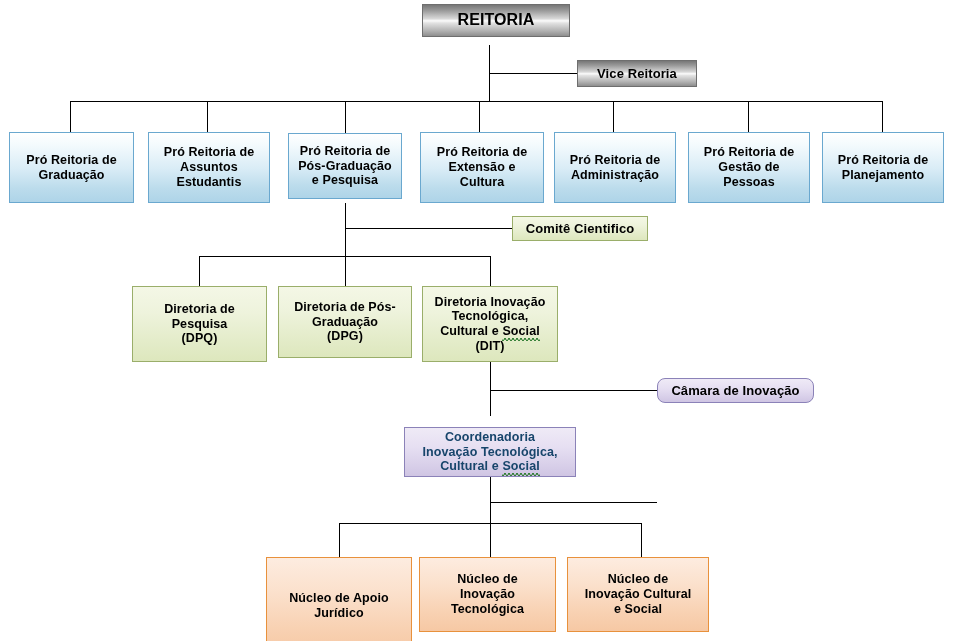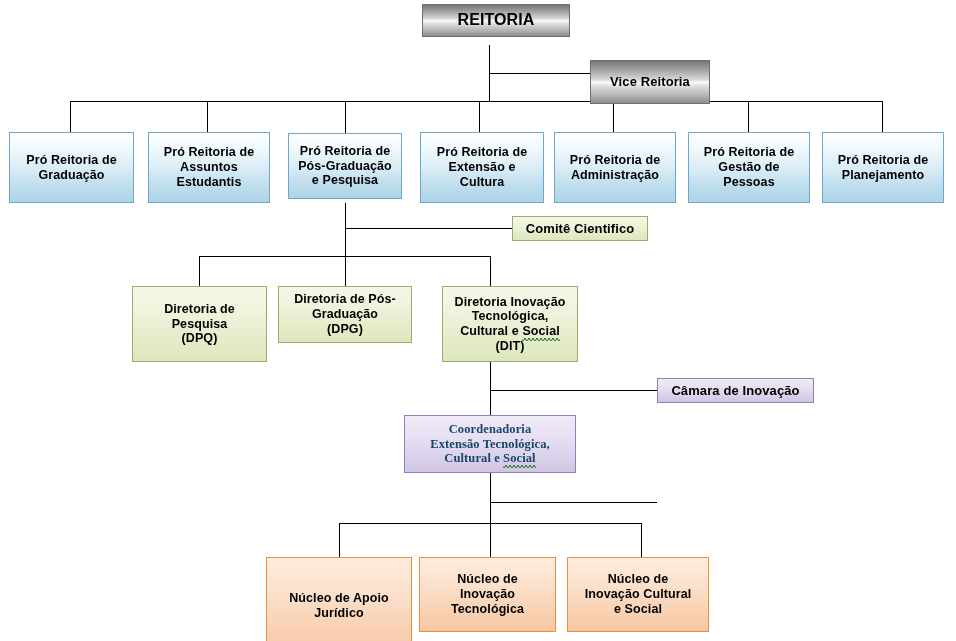--- a/index.html
+++ b/index.html
@@ -95,21 +95,21 @@
   
   .purple {
     border: 1px solid #8b82b8;
     background: linear-gradient(to bottom,
         #efeaf6 0%,
         #e6dff2 40%,
         #d8cfe9 78%,
         #cfc5e3 100%);
     font-size: 12.5px;
   }
-  .purple.pill { font-size: 13px; }
+  .purple.pill { font-size: 13px; border-radius: 8px; }
   .purple.teal-text { color: #17456b; }
 
   
   .orange {
     border: 1px solid #e8913c;
     background: linear-gradient(to bottom,
         #fdece0 0%,
         #fbe0cb 38%,
         #f8d1b2 75%,
         #f6c8a4 100%);
@@ -173,21 +173,21 @@
 
   <div class="line h" style="left:490px; top:502px; width:167px;"></div>
 
   <div class="line h" style="left:339px; top:523px; width:302px;"></div>
   <div class="line v" style="left:339px; top:523px; height:34px;"></div>
   <div class="line v" style="left:490px; top:523px; height:34px;"></div>
   <div class="line v" style="left:641px; top:523px; height:34px;"></div>
 
   <div class="node grey" style="left:422px; top:4px; width:148px; height:33px;">REITORIA</div>
 
-  <div class="node grey small" style="left:590px; top:60px; width:120px; height:44px;">Vice Reitoria</div>
+  <div class="node grey small" style="left:577px; top:60px; width:120px; height:27px;">Vice Reitoria</div>
 
   <div class="node blue" style="left:9px; top:132px; width:125px; height:71px;">Pró Reitoria de
 Graduação</div>
   <div class="node blue" style="left:148px; top:132px; width:122px; height:71px;">Pró Reitoria de
 Assuntos
 Estudantis</div>
   <div class="node blue" style="left:288px; top:133px; width:114px; height:66px;">Pró Reitoria de
 Pós-Graduação
 e Pesquisa</div>
   <div class="node blue" style="left:420px; top:132px; width:124px; height:71px;">Pró Reitoria de
@@ -199,39 +199,39 @@
 Gestão de
 Pessoas</div>
   <div class="node blue" style="left:822px; top:132px; width:122px; height:71px;">Pró Reitoria de
 Planejamento</div>
 
   <div class="node green pill" style="left:512px; top:216px; width:136px; height:25px;">Comitê Cientifico</div>
 
   <div class="node green" style="left:132px; top:286px; width:135px; height:76px;">Diretoria de
 Pesquisa
 (DPQ)</div>
-  <div class="node green" style="left:278px; top:286px; width:134px; height:57px;">Diretoria de Pós-
+  <div class="node green" style="left:278px; top:286px; width:134px; height:72px;">Diretoria de Pós-
 Graduação
 (DPG)</div>
 
-  <div class="node green" style="left:442px; top:286px; width:136px; height:76px; white-space:normal;">
+  <div class="node green" style="left:422px; top:286px; width:136px; height:76px; white-space:normal;">
     <span style="display:block;">
       <span>Diretoria Inovação</span><br>
       <span>Tecnológica,</span><br>
       <span>Cultural e </span><span class="squiggle">Social</span><br>
       <span>(DIT)</span>
     </span>
   </div>
 
   <div class="node purple pill" style="left:657px; top:378px; width:157px; height:25px;">Câmara de Inovação</div>
 
-  <div class="node purple teal-text" style="left:404px; top:415px; width:172px; height:58px; white-space:normal;font-family:Liberation Serif, serif;">
+  <div class="node purple teal-text" style="left:404px; top:427px; width:172px; height:50px; white-space:normal;">
     <span style="display:block;">
       <span>Coordenadoria</span><br>
-      <span>Extensão Tecnológica,</span><br>
+      <span>Inovação Tecnológica,</span><br>
       <span>Cultural e </span><span class="squiggle">Social</span>
     </span>
   </div>
 
 
   <div class="node orange" style="left:266px; top:557px; width:146px; height:97px;">Núcleo de Apoio
 Jurídico</div>
   <div class="node orange" style="left:419px; top:557px; width:137px; height:75px;">Núcleo de
 Inovação
 Tecnológica</div>

